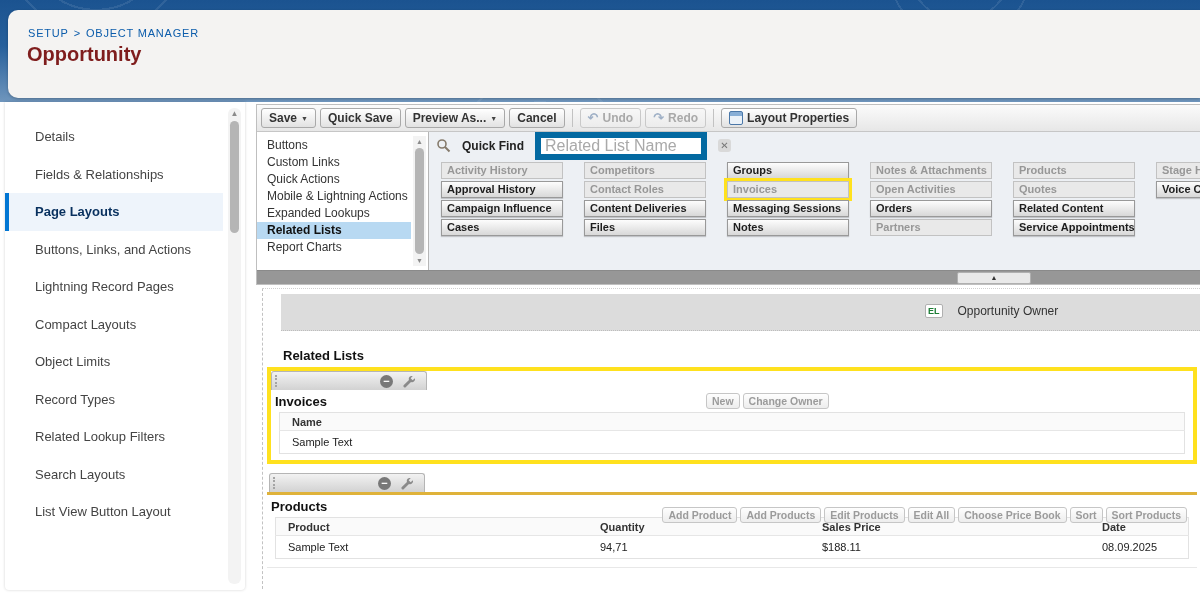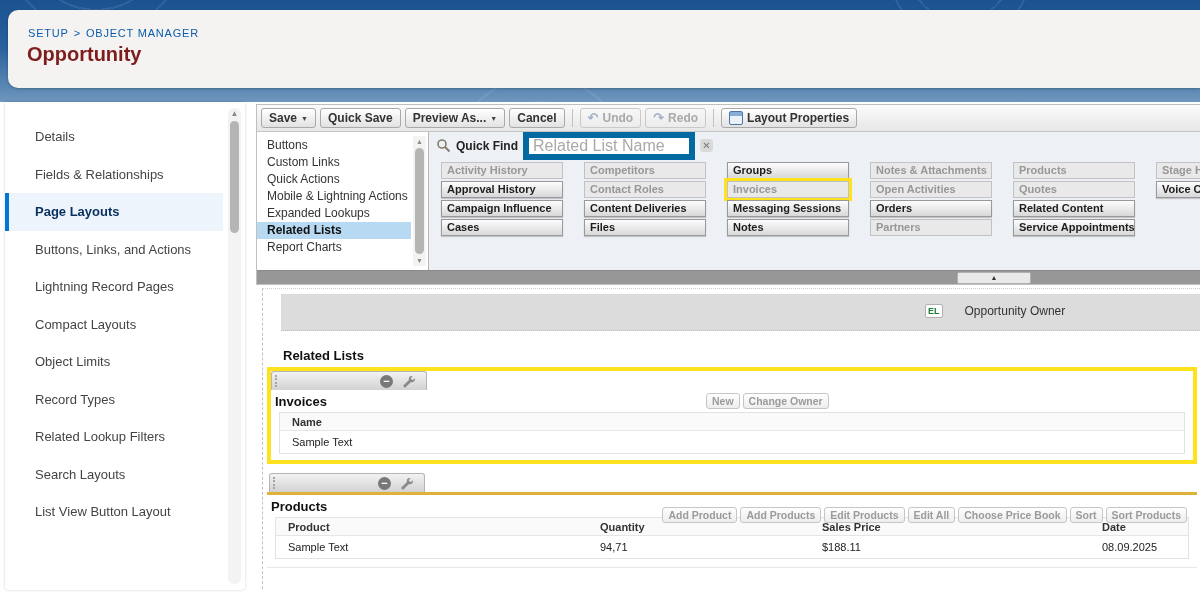--- a/index.html
+++ b/index.html
@@ -6,21 +6,21 @@
   body{width:1200px;height:596px;position:relative;overflow:hidden;
        font-family:"Liberation Sans","DejaVu Sans",sans-serif;background:#fff;color:#222;}
 
   
   .header{position:absolute;left:0;top:0;width:1200px;height:102px;
     background:
       radial-gradient(circle at 8% -60%, transparent 0 70px, rgba(255,255,255,.09) 70px 72px, transparent 72px 92px, rgba(255,255,255,.09) 92px 94px, transparent 94px),
       radial-gradient(circle at 45% 160%, transparent 0 60px, rgba(255,255,255,.08) 60px 62px, transparent 62px 86px, rgba(255,255,255,.08) 86px 88px, transparent 88px),
       radial-gradient(circle at 80% -30%, transparent 0 50px, rgba(255,255,255,.09) 50px 52px, transparent 52px 70px, rgba(255,255,255,.09) 70px 72px, transparent 72px),
       linear-gradient(180deg,#1b5390 0%,#27609c 45%,#6f96bd 100%);}
-  .header-card{position:absolute;left:8px;top:10px;right:0;height:78px;background:#f4f3f2;
+  .header-card{position:absolute;left:8px;top:10px;right:0;height:88px;background:#f4f3f2;
     border-radius:10px 0 0 10px;box-shadow:0 1px 3px rgba(0,0,0,.25);}
   .breadcrumb{position:absolute;left:20px;top:17px;font-size:11px;letter-spacing:.8px;color:#0b5cab;}
   .breadcrumb a{color:#0b5cab;text-decoration:none;cursor:pointer;}
   .breadcrumb .sep{margin:0 5px;color:#0b5cab;}
   .page-title{position:absolute;left:19px;top:33px;font-size:20px;font-weight:bold;color:#7f1d1d;}
 
   
   .sidebar{position:absolute;left:5px;top:102px;width:240px;bottom:6px;background:#fff;
     border-radius:0 0 4px 4px;box-shadow:0 0 3px rgba(0,0,0,.18);}
   .side-items{position:absolute;left:0;top:16px;right:22px;}
@@ -49,21 +49,21 @@
   .palette-row{display:flex;height:138px;}
   .palette-list{position:relative;width:172px;background:#fff;border-right:1px solid #b5b5b5;padding-top:5px;box-sizing:border-box;}
   .pal-cats{margin-right:17px;}
   .pal-cat{font-size:12px;color:#333;line-height:17px;text-indent:10px;cursor:pointer;white-space:normal;}
   .pal-cat.sel{background:#b8d9f2;font-weight:bold;color:#111;}
   .pal-scroll{position:absolute;right:2px;top:4px;bottom:4px;width:13px;background:#f3f3f3;display:flex;flex-direction:column;}
   .pal-scroll .arr{height:11px;line-height:11px;text-align:center;font-size:7px;color:#8b8b8b;}
   .pal-scroll .thumb{flex:1;margin:1px 2px;background:#b5b5b5;border-radius:6px;}
 
   .palette-grid{flex:1;background:#edf0f4;padding-left:7px;box-sizing:border-box;overflow:hidden;}
-  .quickfind{height:27px;display:flex;align-items:center;gap:5px;}
+  .quickfind{height:27px;display:flex;align-items:center;gap:11px;}
   .qf-label{font-size:12px;font-weight:bold;color:#222;}
   .qf-input{width:152px;height:16px;border:6px solid #0369a1;font-size:16px;padding:0 4px;color:#333;}
   .qf-input::placeholder{color:#a9a9a9;}
   .qf-clear{font-size:10px;font-weight:bold;color:#777;background:#d9d9d9;border-radius:3px;
     width:13px;height:13px;line-height:13px;text-align:center;cursor:pointer;}
   .grid{display:grid;grid-template-columns:repeat(6,122px);gap:2px 21px;margin-top:3px;margin-left:5px;}
   .grid-item{height:15px;line-height:15px;font-size:11px;font-weight:bold;padding:0 5px;
     overflow:hidden;white-space:nowrap;}
   .grid-item.used{background:#e9e9e9;border:1px solid #c2c2c2;color:#979797;}
   .grid-item.available{background:linear-gradient(#fdfdfd,#d8d8d8);border:1px solid #999;color:#1d1d1d;
@@ -73,21 +73,21 @@
 
   .bottom-bar{position:relative;height:13px;background:#979797;border-top:1px solid #8a8a8a;}
   .collapse-pill{position:absolute;left:700px;top:1px;width:72px;height:10px;background:#e9e9e9;
     border:1px solid #b0b0b0;border-radius:2px;text-align:center;line-height:9px;font-size:7px;color:#333;cursor:pointer;}
 
   
   .canvas{margin-left:6px;border-left:1px dashed #c2c2c2;border-top:1px dotted #d0d0d0;
     margin-top:3px;padding-bottom:20px;min-height:280px;}
   .owner-bar{position:relative;margin-left:18px;margin-top:5px;height:36px;background:#dcdcdc;
     border-bottom:1px dotted #bdbdbd;}
-  .owner-field{position:absolute;left:644px;top:10px;display:flex;align-items:center;gap:22px;}
+  .owner-field{position:absolute;left:644px;top:10px;display:flex;align-items:center;gap:15px;}
   .el-badge{font-size:9px;font-weight:bold;color:#1c7d35;background:#fff;border:1px solid #b0b0b0;
     border-radius:2px;padding:1px 2px;line-height:10px;}
   .owner-label{font-size:12px;color:#333;}
   .canvas-title{margin:17px 0 4px 20px;font-size:13px;font-weight:bold;color:#111;}
 
   .rl{position:relative;margin-left:4px;margin-right:3px;}
   .rl-tab{position:relative;width:156px;height:19px;background:linear-gradient(#f2f2f2,#d2d2d2);
     border:1px solid #b5b5b5;border-bottom:none;border-radius:3px 3px 0 0;box-sizing:border-box;}
   .rl-tab .drag{position:absolute;left:3px;top:3px;bottom:3px;border-left:2px dotted #a5a5a5;}
   .rl-tab .minus{position:absolute;left:108px;top:3px;width:13px;height:13px;border-radius:50%;

